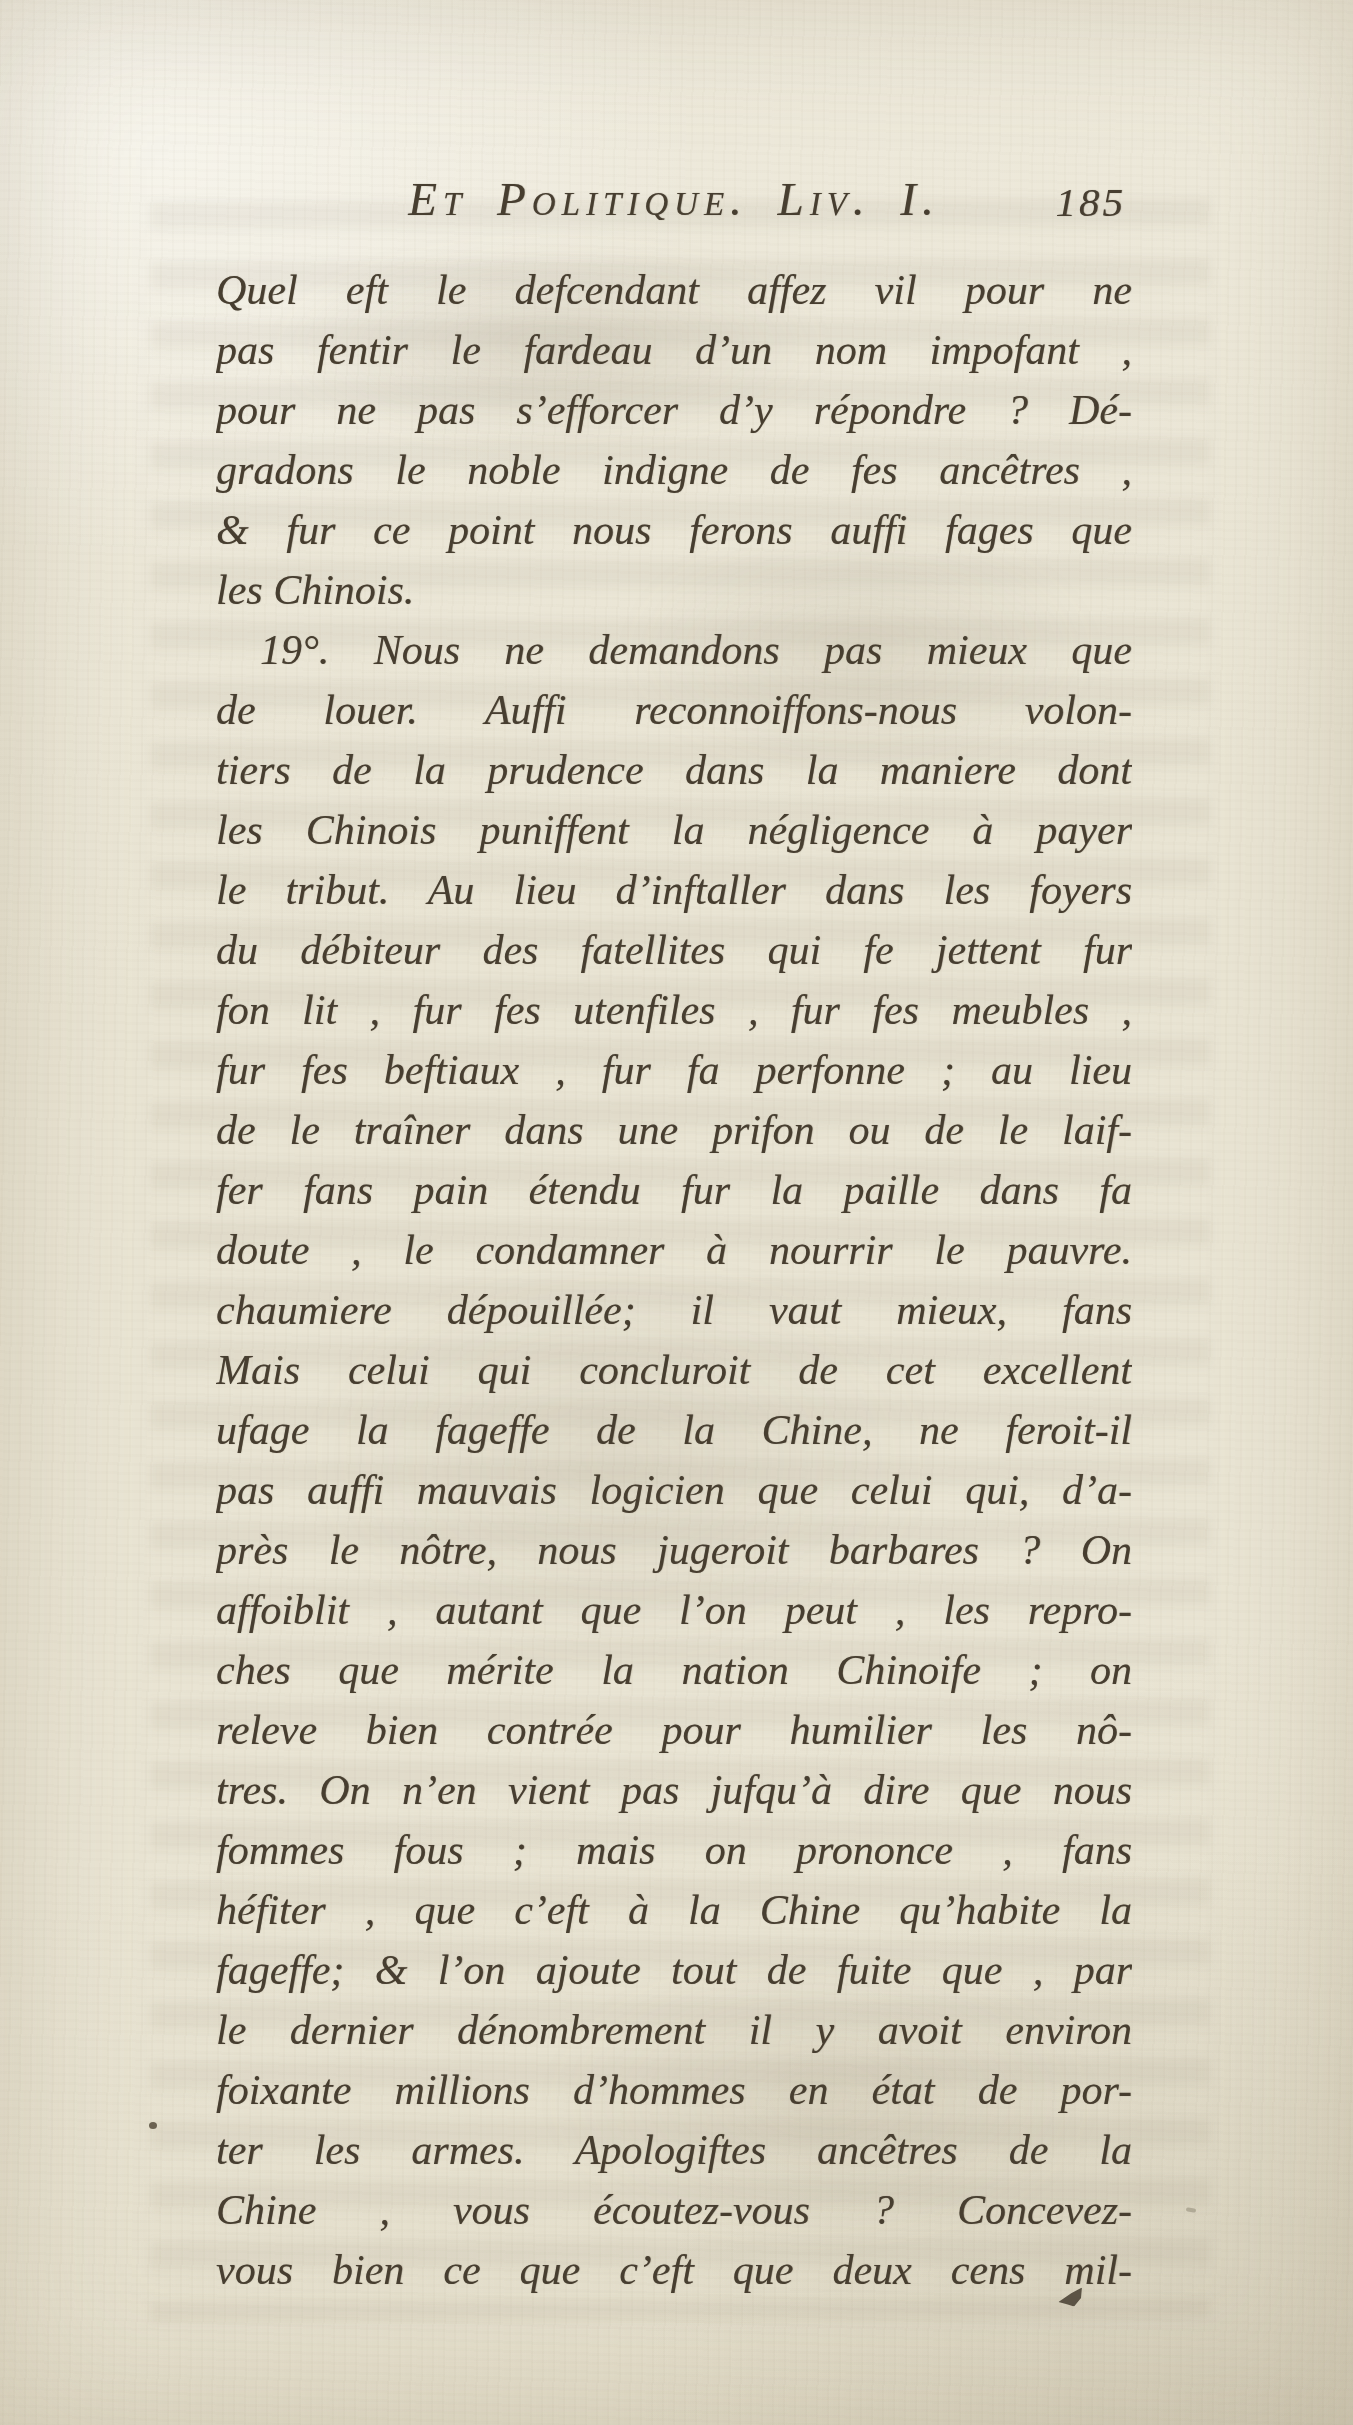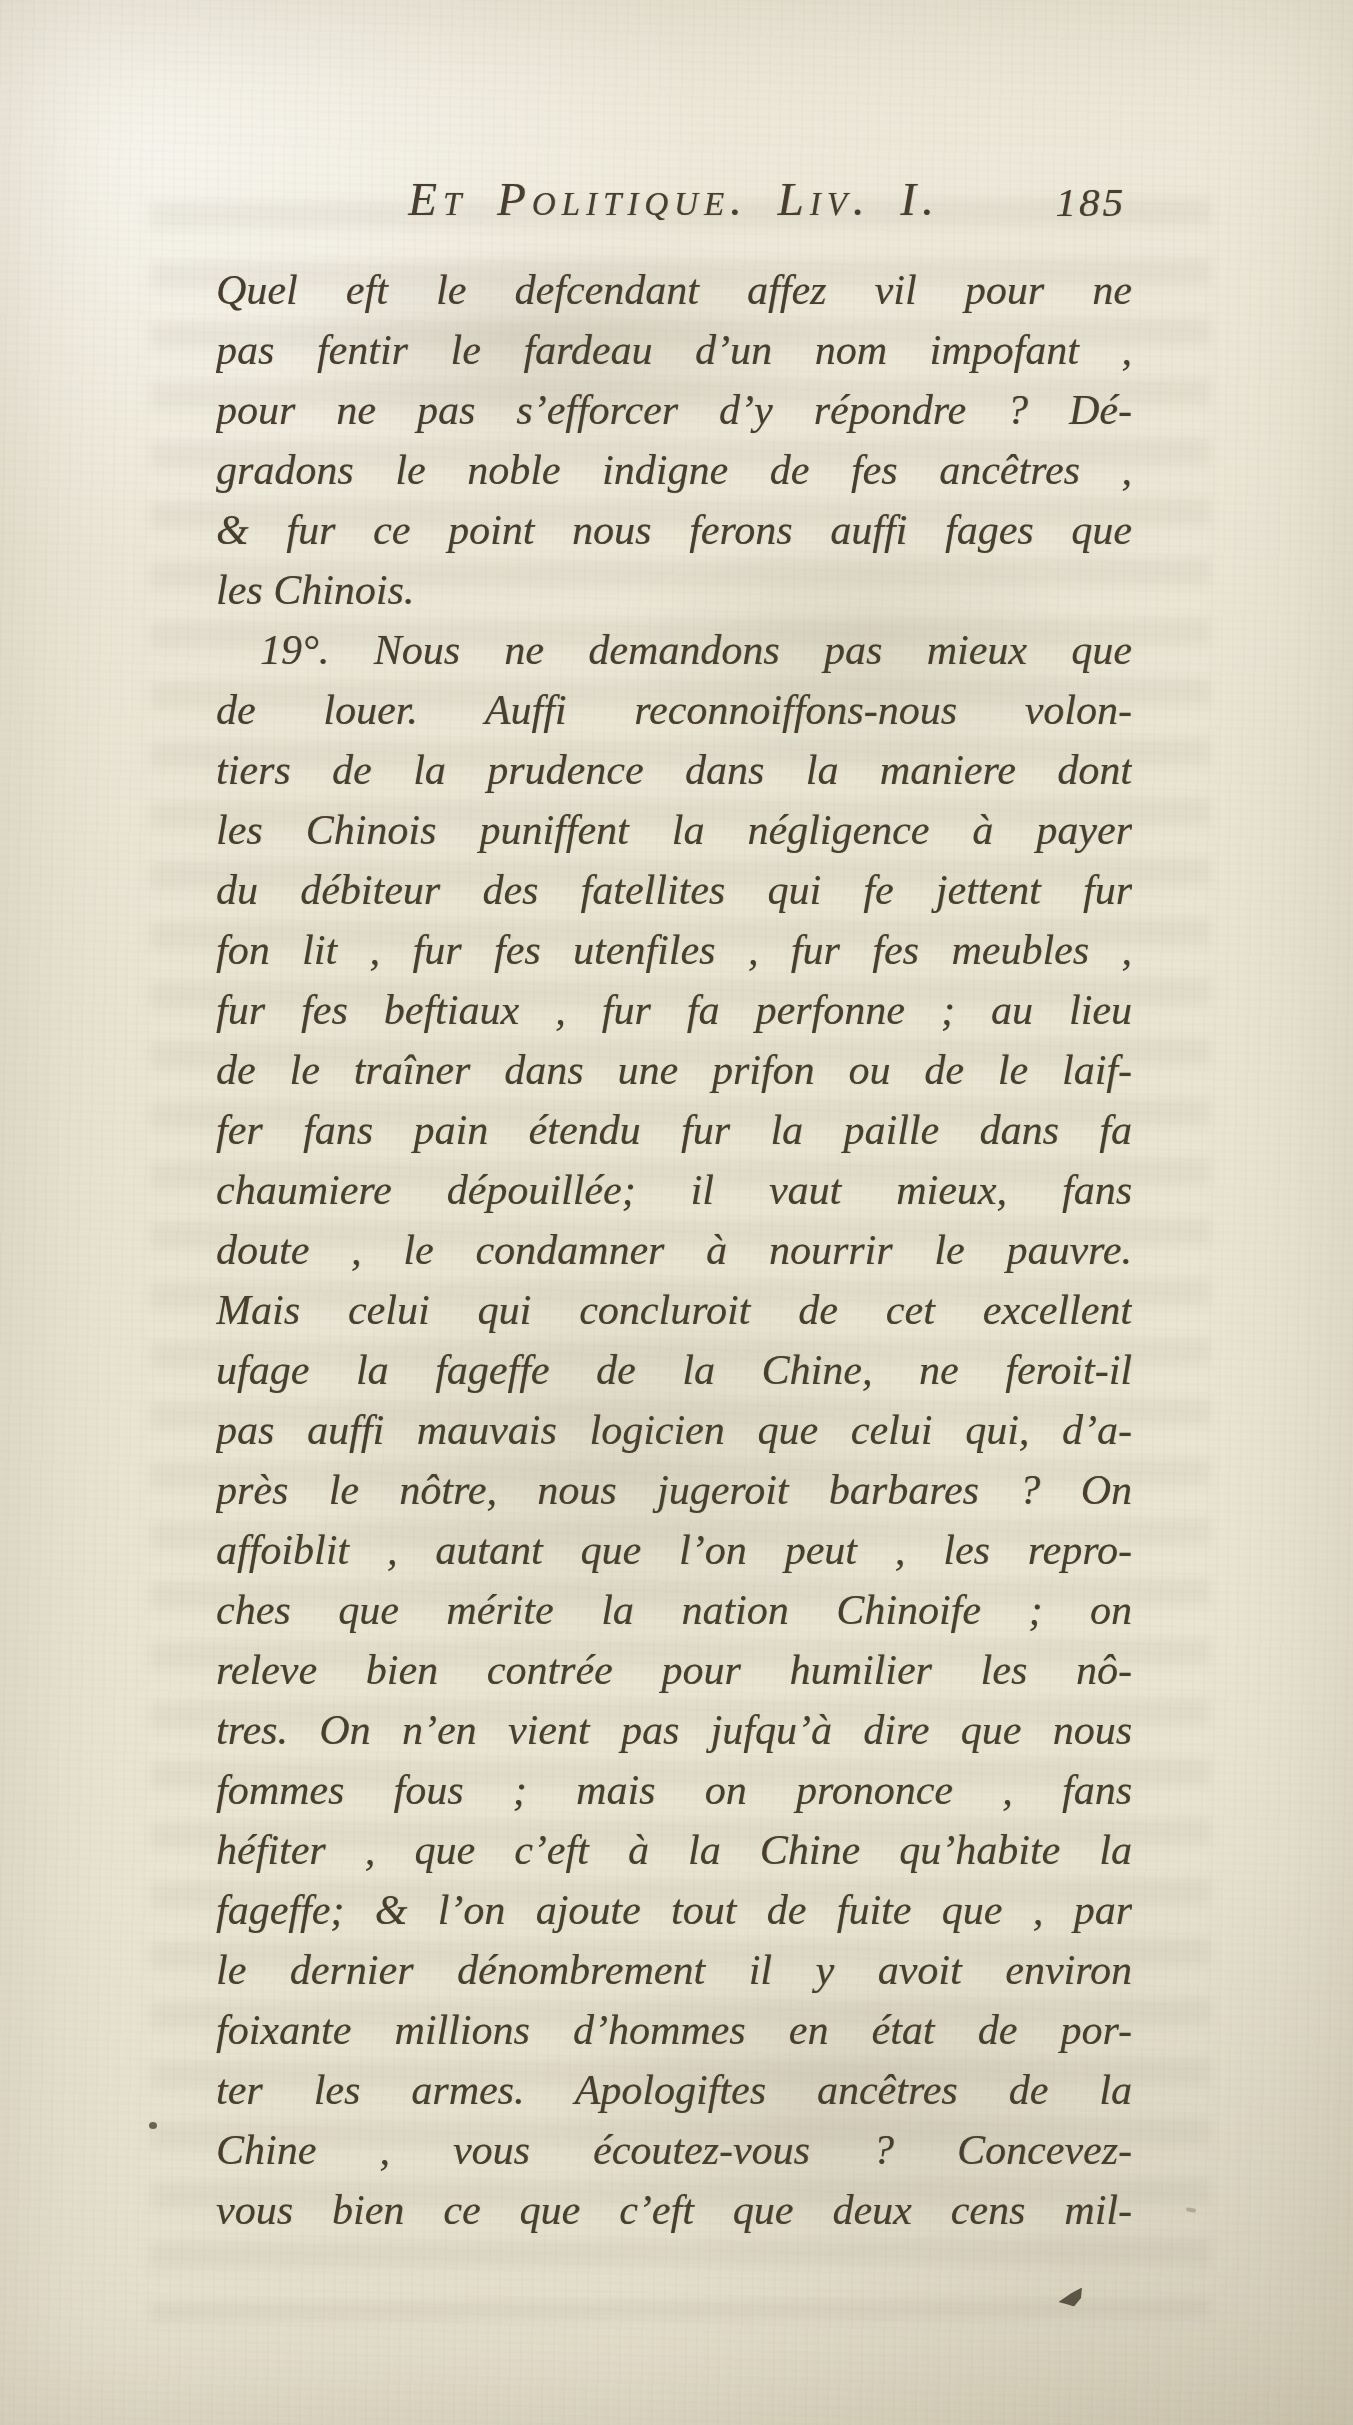--- a/index.html
+++ b/index.html
@@ -153,27 +153,28 @@
           <div class="line">pour ne pas s’efforcer d’y répondre ? Dé-</div>
           <div class="line">gradons le noble indigne de fes ancêtres ,</div>
           <div class="line">&amp; fur ce point nous ferons auffi fages que</div>
           <div class="line line-last">les Chinois.</div>
         </div>
       <div class="para indent">
           <div class="line">19°. Nous ne demandons pas mieux que</div>
           <div class="line">de louer. Auffi reconnoiffons-nous volon-</div>
           <div class="line">tiers de la prudence dans la maniere dont</div>
           <div class="line">les Chinois puniffent la négligence à payer</div>
+          <div class="line">le tribut. Au lieu d’inftaller dans les foyers</div>
           <div class="line">du débiteur des fatellites qui fe jettent fur</div>
           <div class="line">fon lit , fur fes utenfiles , fur fes meubles ,</div>
           <div class="line">fur fes beftiaux , fur fa perfonne ; au lieu</div>
           <div class="line">de le traîner dans une prifon ou de le laif-</div>
           <div class="line">fer fans pain étendu fur la paille dans fa</div>
+          <div class="line">doute , le condamner à nourrir le pauvre.</div>
           <div class="line">chaumiere dépouillée; il vaut mieux, fans</div>
-          <div class="line">doute , le condamner à nourrir le pauvre.</div>
           <div class="line">Mais celui qui concluroit de cet excellent</div>
           <div class="line">ufage la fageffe de la Chine, ne feroit-il</div>
           <div class="line">pas auffi mauvais logicien que celui qui, d’a-</div>
           <div class="line">près le nôtre, nous jugeroit barbares ? On</div>
           <div class="line">affoiblit , autant que l’on peut , les repro-</div>
           <div class="line">ches que mérite la nation Chinoife ; on</div>
           <div class="line">releve bien contrée pour humilier les nô-</div>
           <div class="line">tres. On n’en vient pas jufqu’à dire que nous</div>
           <div class="line">fommes fous ; mais on prononce , fans</div>
           <div class="line">héfiter , que c’eft à la Chine qu’habite la</div>

